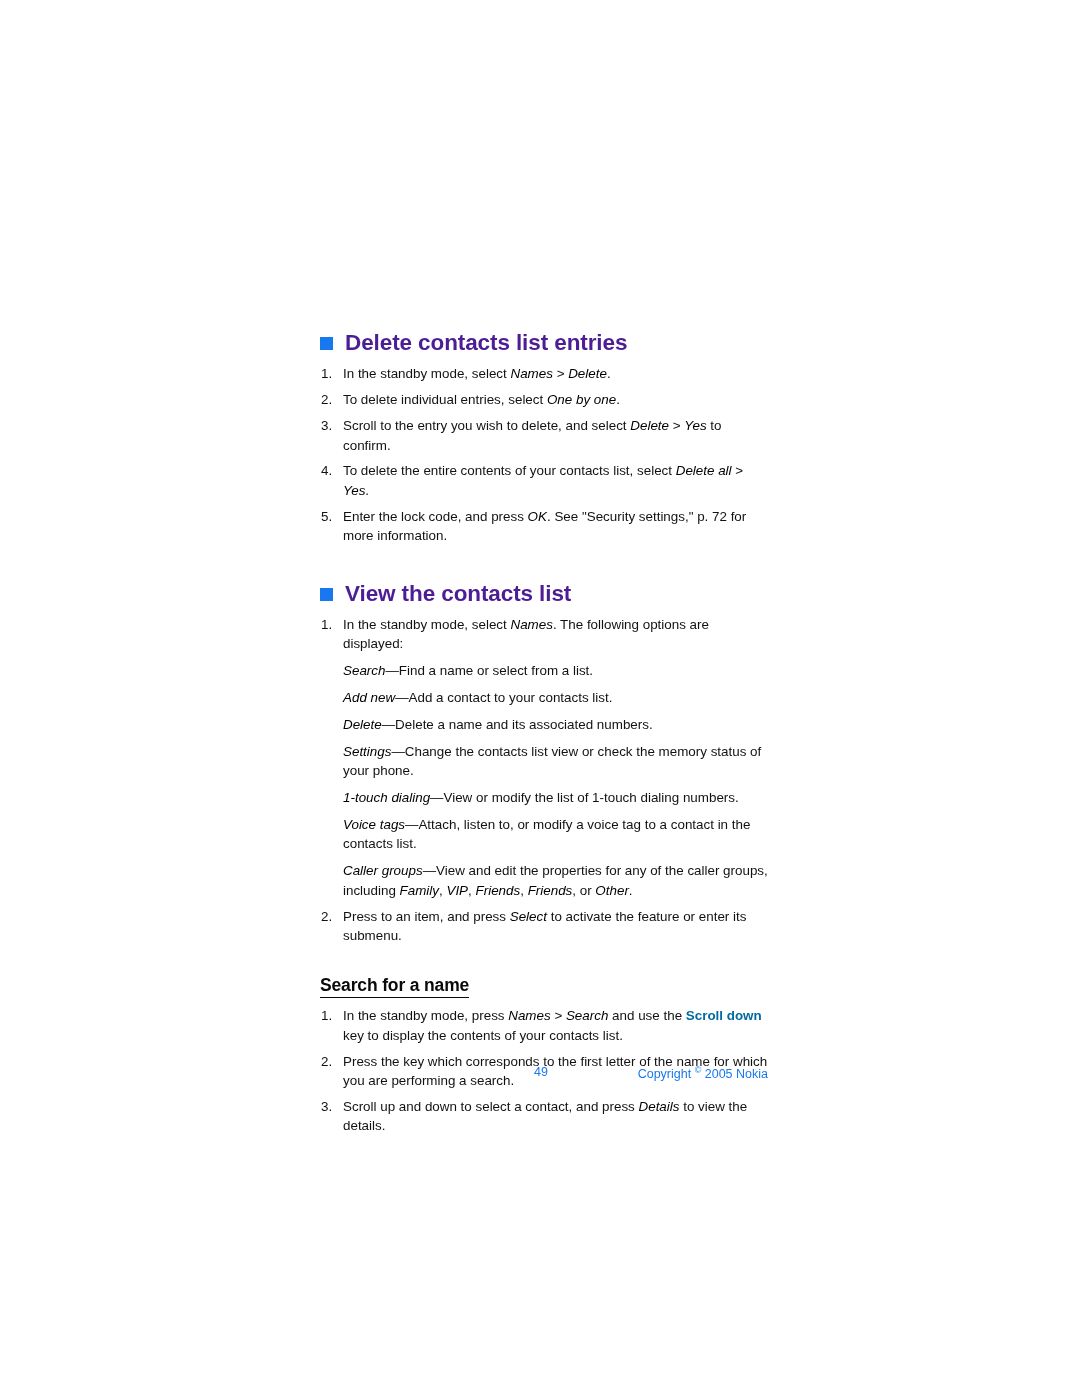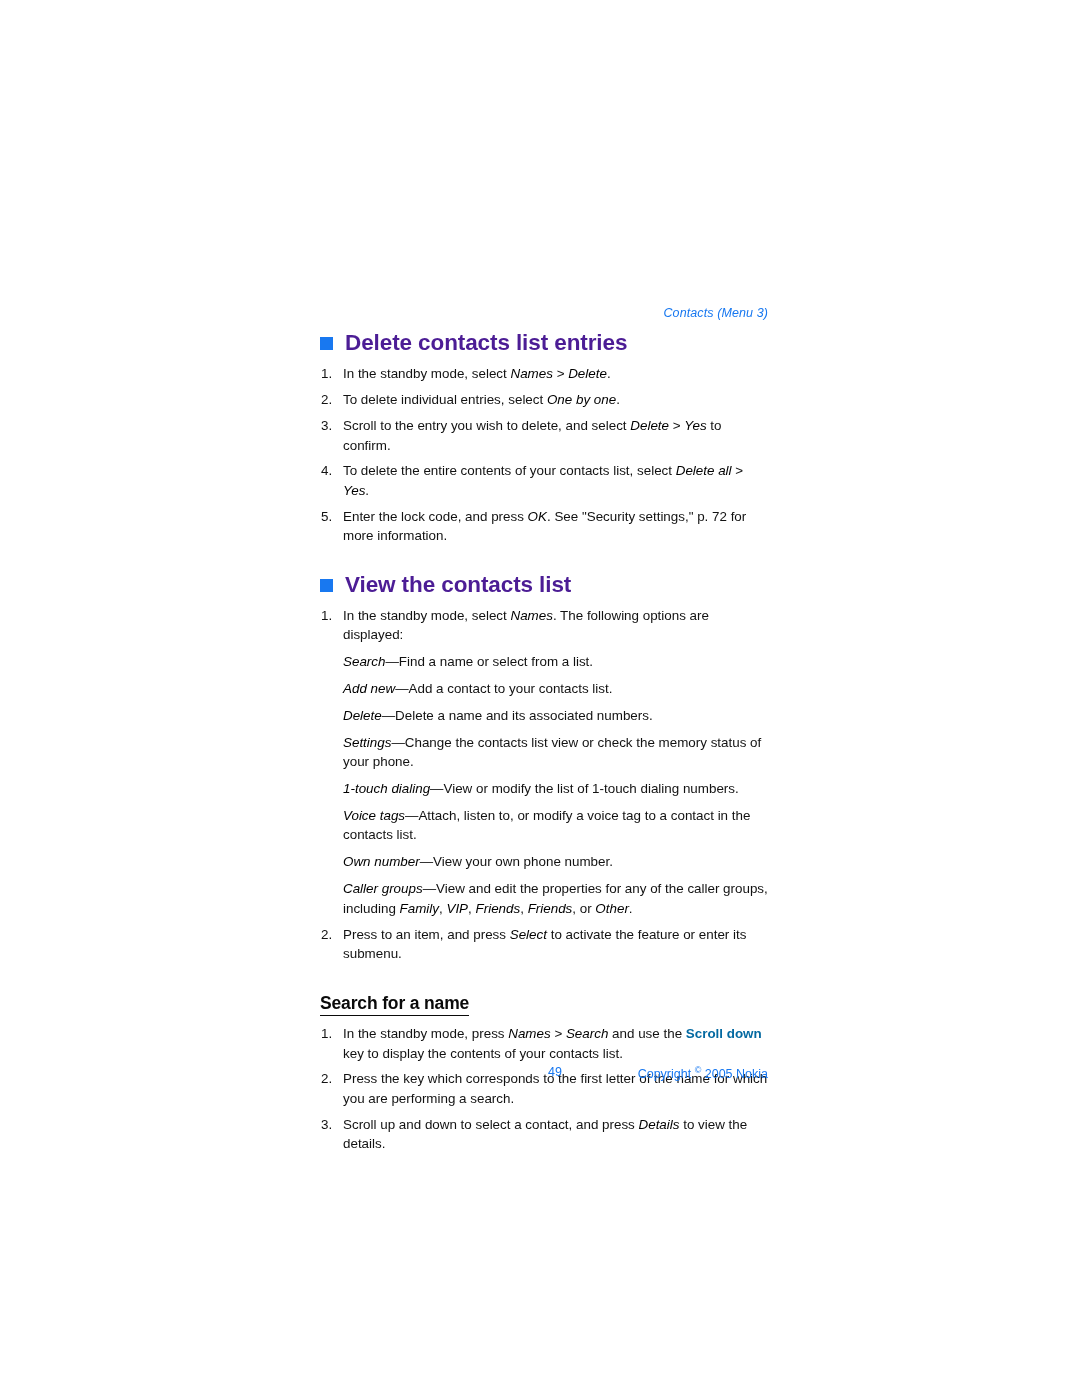--- a/index.html
+++ b/index.html
@@ -62,21 +62,21 @@
     width: 13px;
     height: 13px;
     background: #1878F0;
     margin-right: 12px;
     margin-left: 8px;
     flex: 0 0 auto;
     position: relative;
     top: 1px;
   }
   h1.sec-head.spaced {
-    margin-top: 26px;
+    margin-top: 35px;
   }
 
   h2.sub-head {
     font-size: 17.5px;
     font-weight: bold;
     color: #0a0a0a;
     margin: 23px 10px 8px 0;
     padding: 0 0 2px 0;
     line-height: 1.15;
     display: inline-block;
@@ -137,41 +137,40 @@
     position: absolute;
     left: 312px;
     top: 1065px;
     width: 456px;
     height: 20px;
     font-size: 12.5px;
     color: #1878F0;
   }
   .footer .pgnum {
     position: absolute;
-    left: 236px;
+    left: 222px;
     top: 0;
   }
   .footer .copyright {
     position: absolute;
     right: 0;
     top: 0;
     text-align: right;
     white-space: nowrap;
   }
   .footer .copyright sup {
     font-size: 9px;
     vertical-align: super;
   }
 </style>
 </head>
 <body>
 
 <div class="page">
 
-  <div class="running-header">Contacts (Menu 3)</div>
 
   <div class="content">
 
     <h1 class="sec-head">
       <span class="bullet"></span>
       <span>Delete contacts list entries</span>
     </h1>
 
     <ol class="steps">
         <li><span class="num">1.</span><span><span>In the standby mode, select </span><span class="ui">Names</span><span> &gt; </span><span class="ui">Delete</span><span>.</span></span></li>
@@ -187,21 +186,20 @@
     </h1>
 
     <ol class="steps">
         <li><span class="num">1.</span><span><span>In the standby mode, select </span><span class="ui">Names</span><span>. The following options are displayed:</span></span><div class="defs">
             <div class="def-line"><span class="ui">Search</span><span>—Find a name or select from a list.</span></div>
             <div class="def-line"><span class="ui">Add new</span><span>—Add a contact to your contacts list.</span></div>
             <div class="def-line"><span class="ui">Delete</span><span>—Delete a name and its associated numbers.</span></div>
             <div class="def-line"><span class="ui">Settings</span><span>—Change the contacts list view or check the memory status of your phone.</span></div>
             <div class="def-line"><span class="ui">1-touch dialing</span><span>—View or modify the list of 1-touch dialing numbers.</span></div>
             <div class="def-line"><span class="ui">Voice tags</span><span>—Attach, listen to, or modify a voice tag to a contact in the contacts list.</span></div>
-            <div class="def-line"><span class="ui">Own number</span><span>—View your own phone number.</span></div>
             <div class="def-line"><span class="ui">Caller groups</span><span>—View and edit the properties for any of the caller groups, including </span><span class="ui">Family</span><span>, </span><span class="ui">VIP</span><span>, </span><span class="ui">Friends</span><span>, </span><span class="ui">Friends</span><span>, or </span><span class="ui">Other</span><span>.</span></div>
           </div></li>
         <li><span class="num">2.</span><span><span>Press to an item, and press </span><span class="ui">Select</span><span> to activate the feature or enter its submenu.</span></span></li>
       </ol>
 
     <div class="sub-head-wrap">
       <h2 class="sub-head">Search for a name</h2>
     </div>
 
     <ol class="steps">

